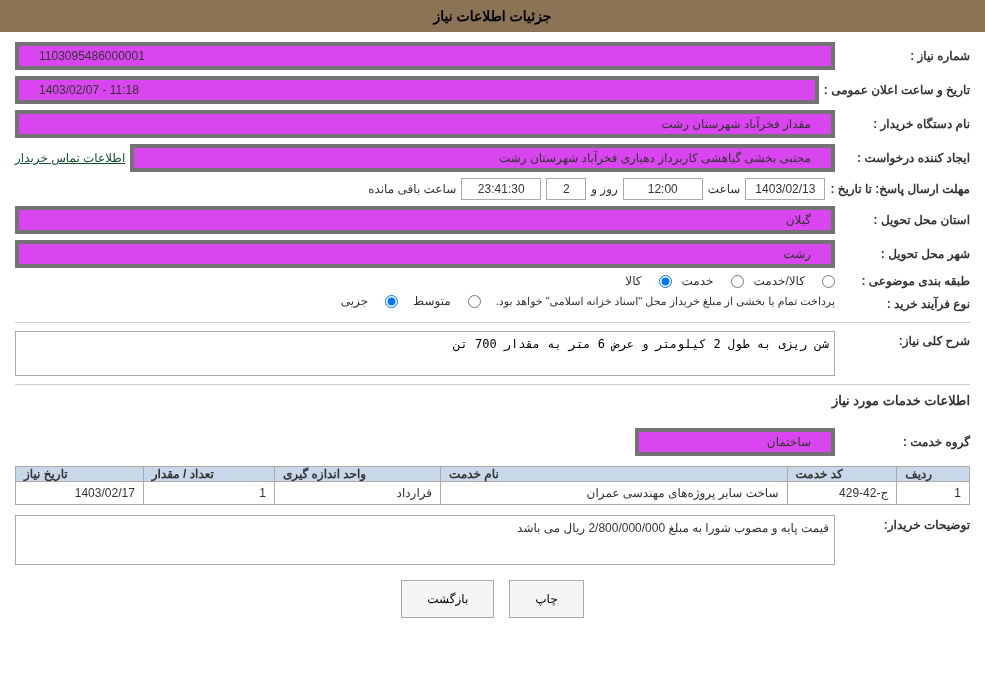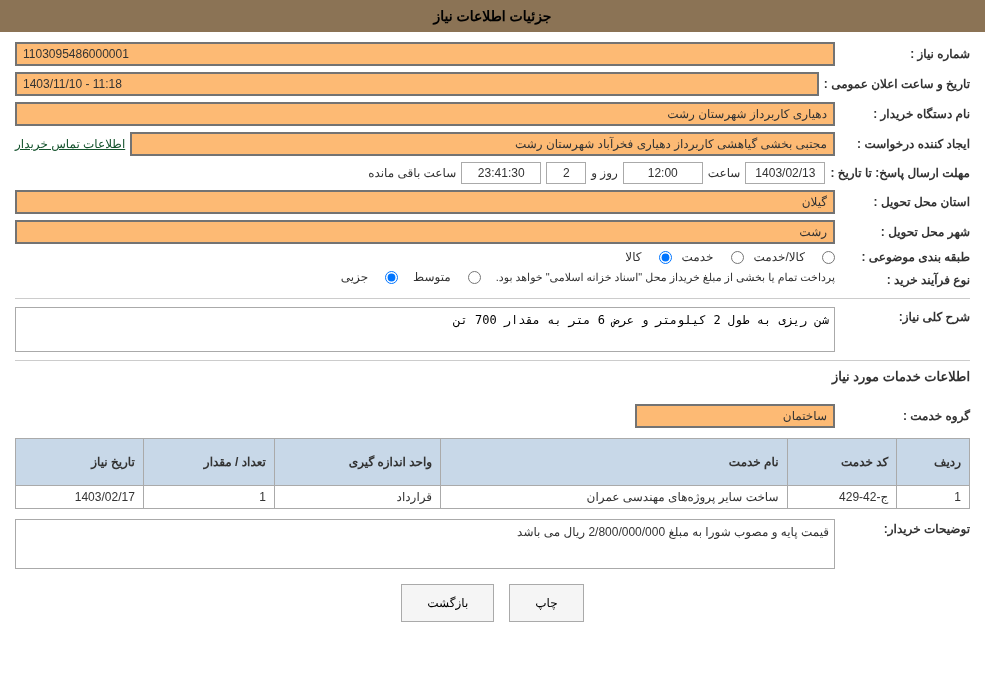--- a/index.html
+++ b/index.html
@@ -34,23 +34,23 @@
       gap: 5px;
     }
     .label {
       color: #333;
       font-weight: bold;
       white-space: nowrap;
       min-width: 130px;
       text-align: right;
     }
     .value-box {
-      border: 2px solid #737373;
-      background: #fdba74;
-      padding: 3px 6px;
+      border: 4px solid #737373;
+      background: #d946ef;
+      padding: 3px 20px;
       min-height: 22px;
       flex: 1;
       text-align: right;
     }
     .value-box.ltr {
       direction: ltr;
       text-align: left;
     }
     .link-blue {
       color: #14532d;
@@ -114,22 +114,22 @@
       margin: 10px 0;
     }
     .data-table {
       width: 100%;
       border-collapse: collapse;
       font-size: 12px;
     }
     .data-table th {
       background: #c8d8e8;
       border: 1px solid #aaa;
-      padding: 16px 8px;
-      text-align: right;
+      padding: 0 8px;
+      text-align: left;
       font-weight: bold;
     }
     .data-table td {
       border: 1px solid #aaa;
       padding: 4px 8px;
       text-align: right;
       background: #fff;
     }
     .buyer-desc-area {
       margin: 8px 0;
@@ -186,26 +186,26 @@
 
   <div class="content-area">
 
     <div class="info-row">
       <span class="label">شماره نیاز :</span>
       <div class="value-box ltr">1103095486000001</div>
     </div>
 
     <div class="info-row">
       <span class="label">تاریخ و ساعت اعلان عمومی :</span>
-      <div class="value-box ltr">1403/11/10 - 11:18</div>
+      <div class="value-box ltr">1403/02/07 - 11:18</div>
     </div>
 
     <div class="info-row">
       <span class="label">نام دستگاه خریدار :</span>
-      <div class="value-box">دهیاری کاربرداز شهرستان رشت</div>
+      <div class="value-box">مقدار فخرآباد شهرستان رشت</div>
     </div>
 
     <div class="info-row">
       <span class="label">ایجاد کننده درخواست :</span>
       <div class="value-box">مجتبی بخشی گیاهشی کاربرداز دهیاری فخرآباد شهرستان رشت</div>
       <span class="link-blue">اطلاعات تماس خریدار</span>
     </div>
 
     <div class="info-row">
       <span class="label">مهلت ارسال پاسخ: تا تاریخ :</span>

